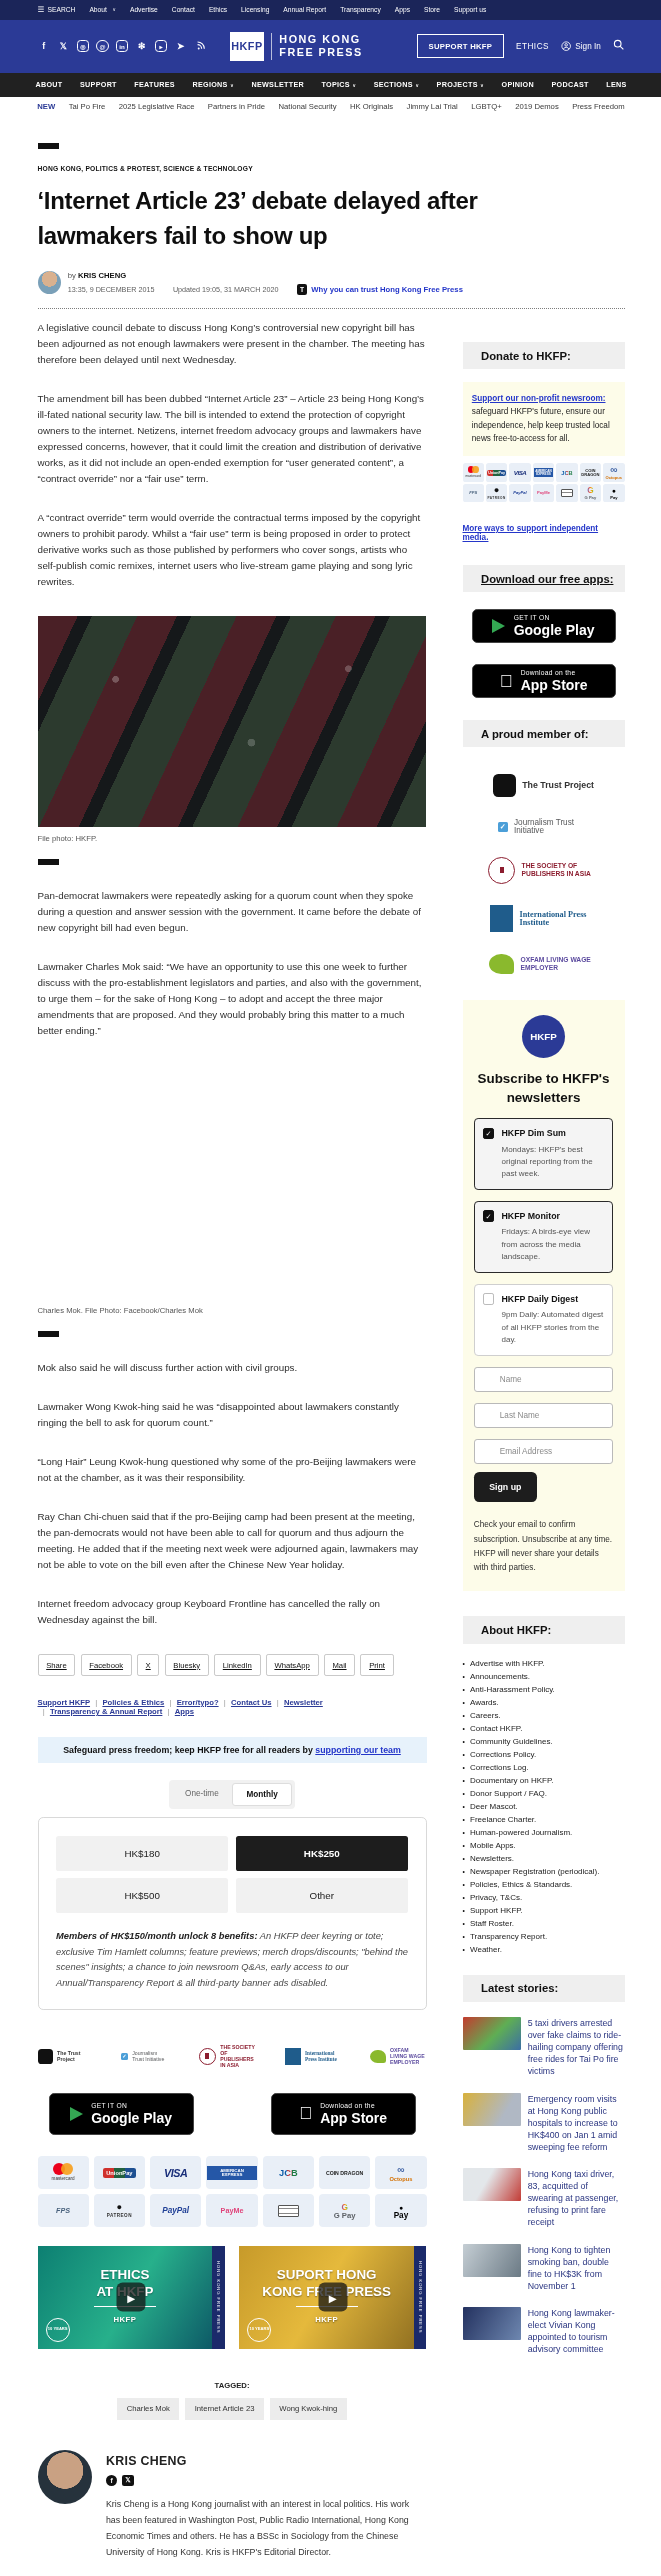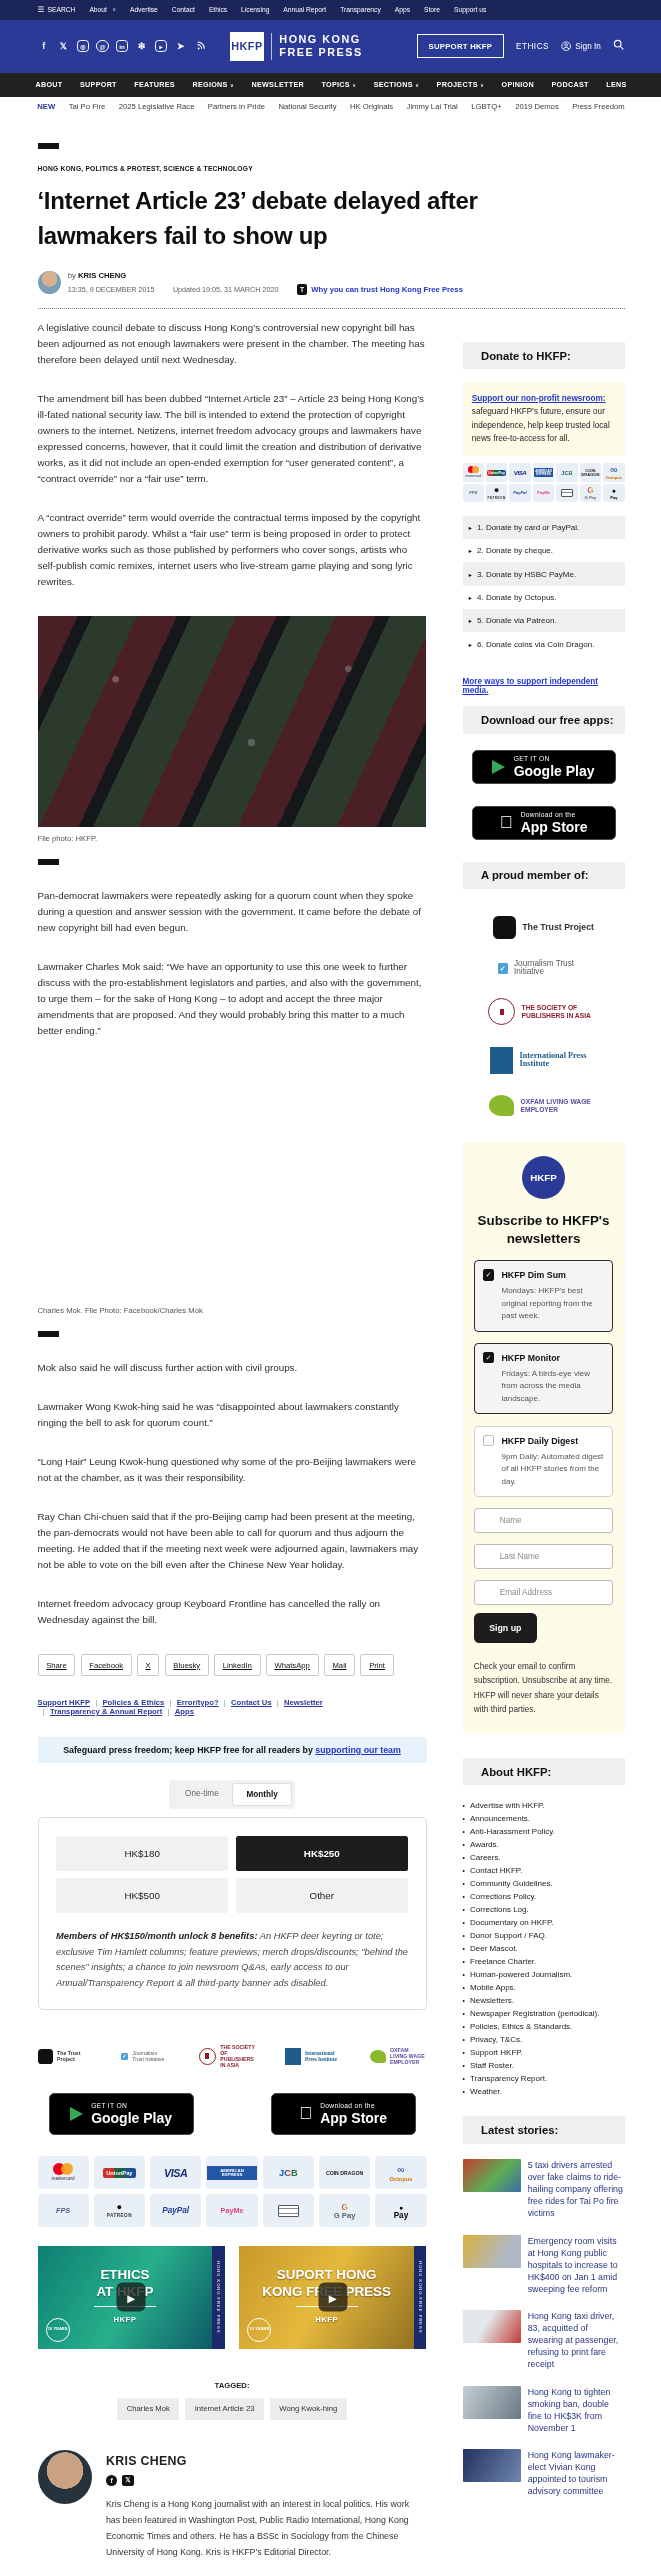--- a/index.html
+++ b/index.html
@@ -191,21 +191,21 @@
   .pay-grid.mini .pm.mc .pm-logo::before, .pay-grid.mini .pm.mc .pm-logo::after { width: 6.7px; height: 6.7px; }
   .pay-grid.mini .pm.mc .pm-label, .pay-grid.mini .pm.pat .pm-label { font-size: 3.1px; }
   .pay-grid.mini .pm.amex .pm-label { font-size: 3.1px; padding: 1.5px 1px; line-height: 3.1px; }
   .pay-grid.mini .pm.up .pm-label { font-size: 3.6px; padding: 1px 1.5px; }
   .pay-grid.mini .pm.chq .pm-logo { width: 12.4px; height: 7.2px; }
   .accordion { margin-top: 13.4px; list-style: none; }
   .acc-row { padding: 7.2px 6.2px; font-size: 8px; color: #222; cursor: pointer; display: flex; gap: 5.2px; align-items: center; }
   .acc-row:nth-child(odd) { background: #efefef; }
   .acc-row::before { content: "\25B8"; font-size: 6.2px; color: #111; }
   .more-ways { display: inline-block; margin-top: 21.6px; color: #2436c9; font-weight: bold; font-size: 8.2px; text-decoration: underline; cursor: pointer; }
-  .sb-header.apps { margin-top: 11px; }
+  .sb-header.apps { margin-top: 23px; text-decoration: underline; }
   .sb-badges { margin-top: 16.5px; display: flex; flex-direction: column; align-items: center; gap: 21.6px; }
   .sb-badges .store-badge { width: 144px; height: 34px; }
   .sb-header.member { margin-top: 21.6px; }
   .members-col { display: flex; flex-direction: column; align-items: center; margin-top: 5.2px; }
   .members-col .member { margin-top: 21.6px; display: flex; align-items: center; gap: 6.2px; }
   .members-col .m-label { font-size: 6.7px; line-height: 8.2px; max-width: 77px; }
   .members-col .m-trust .m-icon { width: 23px; height: 23px; font-size: 12.4px; border-radius: 5.2px; }
   .members-col .m-trust .m-label { font-size: 8.8px; }
   .members-col .m-jti .m-icon { font-size: 20.6px; }
   .members-col .m-jti .m-icon::after { width: 10.3px; height: 10.3px; font-size: 7.2px; }
@@ -665,29 +665,20 @@
           <span class="pm gp">
           <span class="pm-logo"></span>
           <span class="pm-label">G Pay</span>
         </span>
           <span class="pm ap">
           <span class="pm-logo"></span>
           <span class="pm-label">Pay</span>
         </span>
         </div>
 
-      <ul class="accordion">
-
-      <li class="acc-row">1. Donate by card or PayPal.</li>
-          <li class="acc-row">2. Donate by cheque.</li>
-          <li class="acc-row">3. Donate by HSBC PayMe.</li>
-          <li class="acc-row">4. Donate by Octopus.</li>
-          <li class="acc-row">5. Donate via Patreon.</li>
-          <li class="acc-row">6. Donate coins via Coin Dragon.</li>
-        </ul>
 
       <a class="more-ways">More ways to support independent media.</a>
 
       <div class="sb-header apps">Download our free apps:</div>
       <div class="sb-badges">
         <span class="store-badge">
           <span class="play-tri"></span>
           <span>
               <div class="sb-small">GET IT ON</div>
               <div class="sb-big">Google Play</div>

